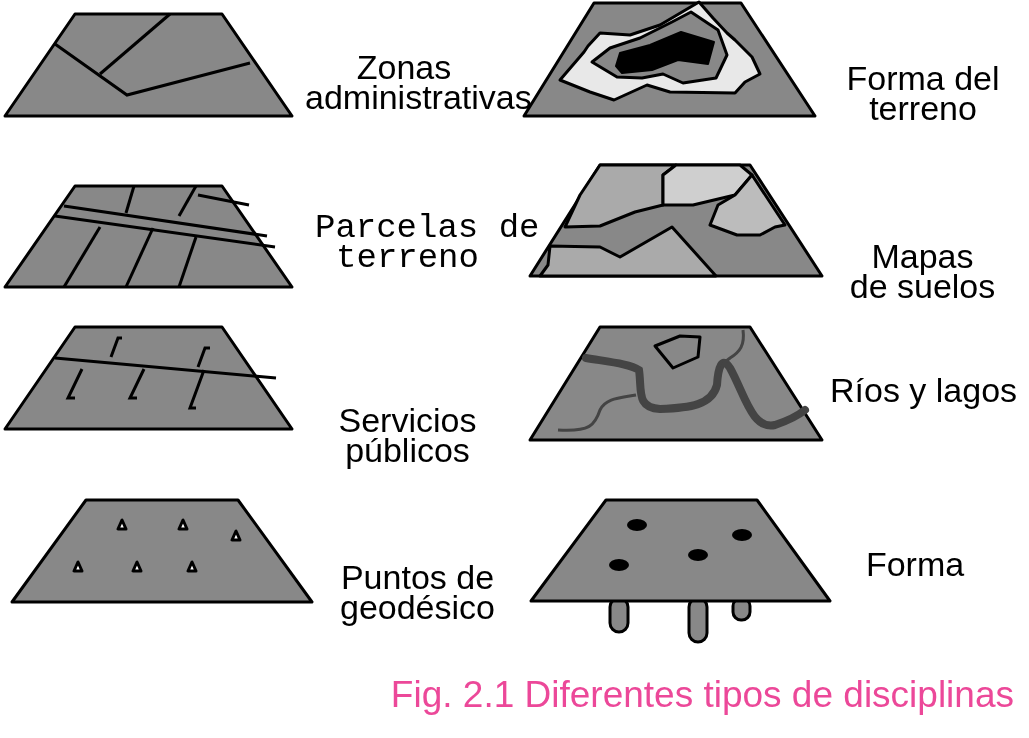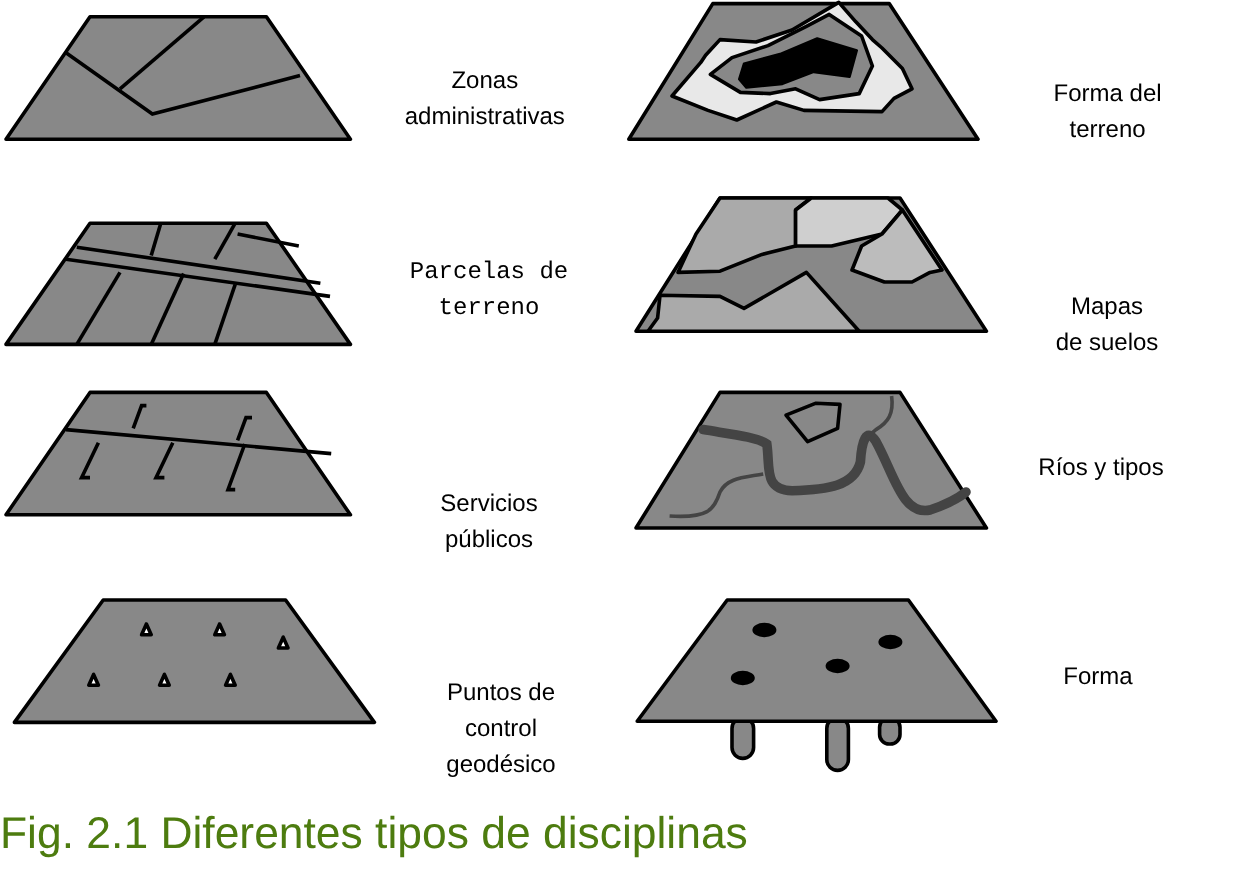--- a/index.html
+++ b/index.html
@@ -1,20 +1,20 @@
 <!DOCTYPE html>
 <html><head>
   <meta charset="utf-8">
   <style>
     html, body { margin: 0; padding: 0; background: #ffffff; }
     body { width: 1029px; height: 738px; position: relative; overflow: hidden; font-family: "Liberation Sans", sans-serif; }
     svg.fig { position: absolute; left: 0; top: 0; }
-    .label { position: absolute; text-align: center; color: #000; font-size: 20px; line-height: 30px; white-space: nowrap; }
+    .label { position: absolute; text-align: center; color: #000; font-size: 34px; line-height: 30px; white-space: nowrap; }
     .label span { display: block; }
-    .caption { position: absolute; left: 0; width: 1014px; top: 674px; text-align: left; font-size: 37px; color: #4d7c0f; }
+    .caption { position: absolute; left: 0; width: 1014px; top: 674px; text-align: right; font-size: 37px; color: #ec4899; }
   </style>
 </head>
 <body>
 
 <svg class="fig" width="1029" height="738" viewBox="0 0 1029 738">
 
   <g>
     <polygon points="75,14 222,14 292,116 5,116" fill="#888" stroke="#000" stroke-width="3" stroke-linejoin="round"></polygon>
     <polyline points="55,44 127,95 250,63" fill="none" stroke="#000" stroke-width="3"></polyline>
     <line x1="100" y1="74" x2="170" y2="14" stroke="#000" stroke-width="3"></line>
@@ -105,24 +105,23 @@
 </div>
 <div class="label" style="left:845px; top:213px; width:155px;margin-top:28px;">
   <span>Mapas</span>
   <span>de suelos</span>
 </div>
 <div class="label" style="left:320px; top:366px; width:175px;margin-top:39px;">
   <span>Servicios</span>
   <span>públicos</span>
 </div>
 <div class="label" style="left:830px; top:375px; width:175px;">
-  <span>Ríos y tipos</span>
+  <span>Ríos y lagos</span>
 </div>
 <div class="label" style="left:330px; top:562px; width:175px;">
   <span>Puntos de</span>
-  <span>control</span>
   <span>geodésico</span>
 </div>
 <div class="label" style="left:845px; top:549px; width:140px;">
   <span>Forma</span>
 </div>
 
 <div class="caption">Fig. 2.1 Diferentes tipos de disciplinas</div>
 
 </body></html>

